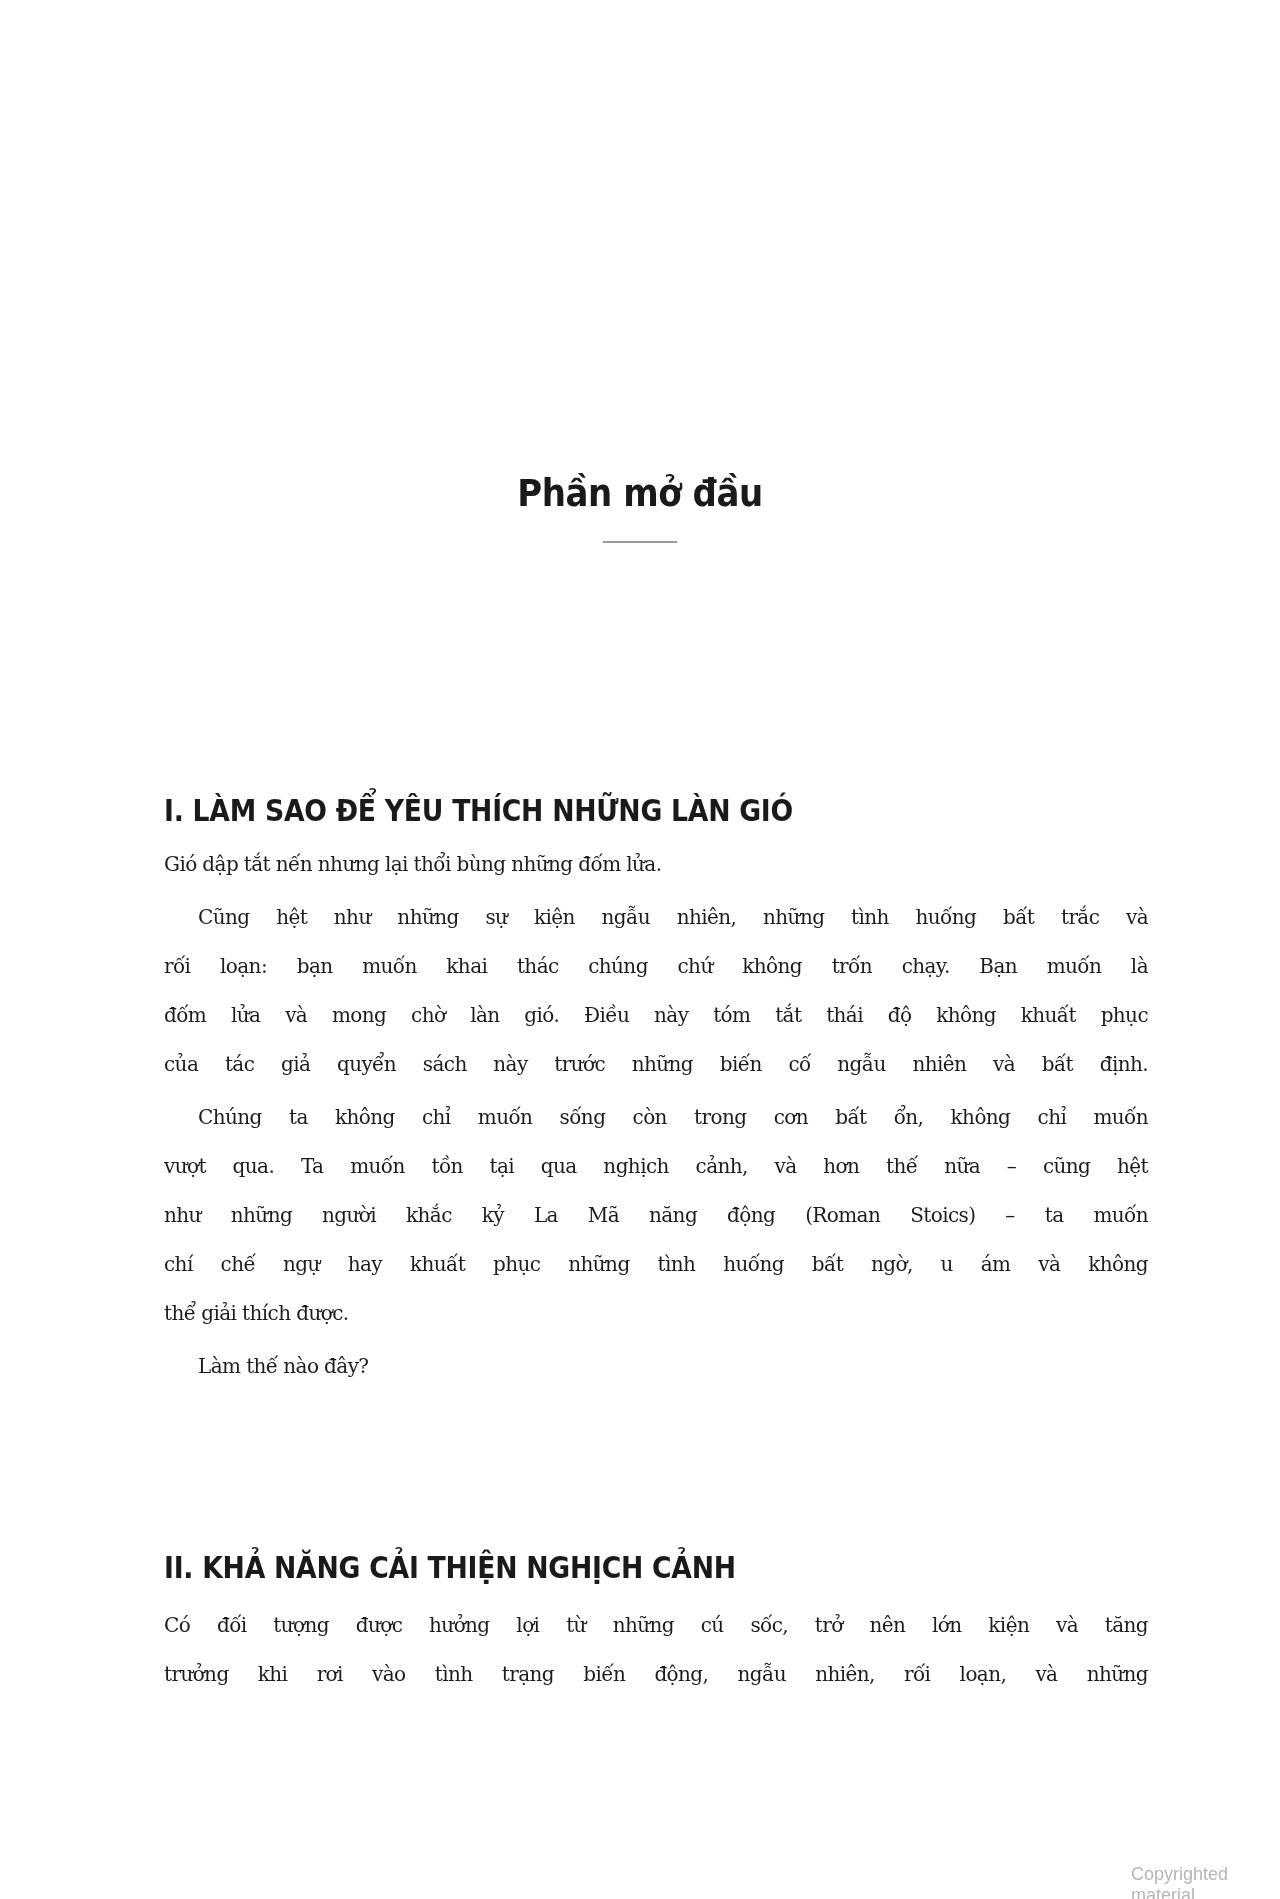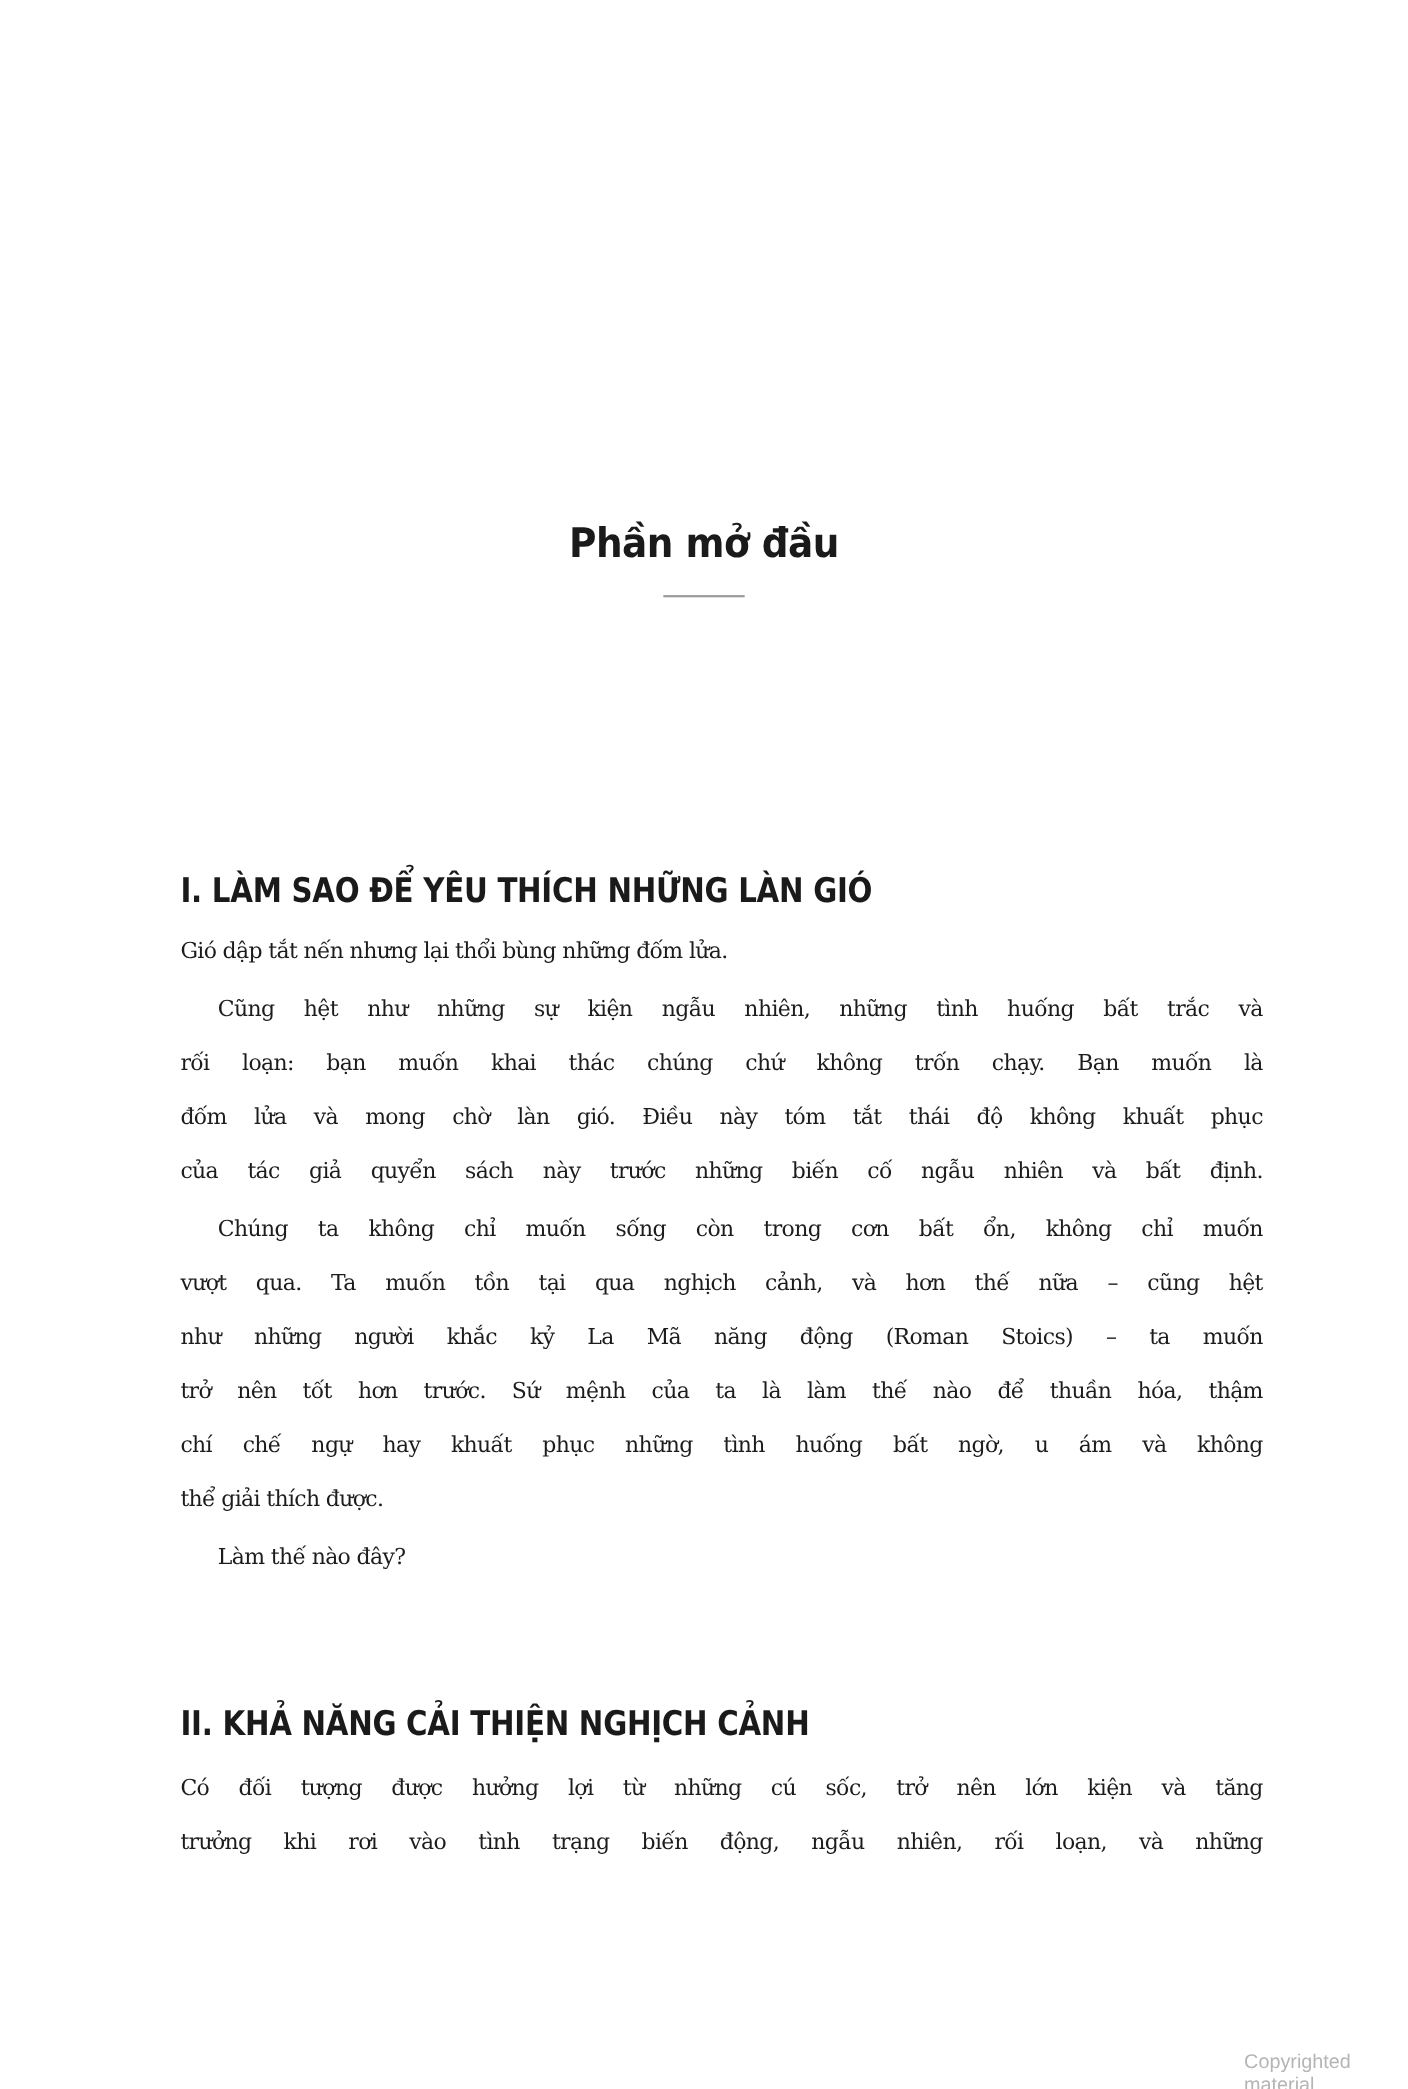--- a/index.html
+++ b/index.html
@@ -51,21 +51,20 @@
       <span class="line">Cũng hệt như những sự kiện ngẫu nhiên, những tình huống bất trắc và</span>
       <span class="line" style="text-indent:0">rối loạn: bạn muốn khai thác chúng chứ không trốn chạy. Bạn muốn là</span>
       <span class="line" style="text-indent:0">đốm lửa và mong chờ làn gió. Điều này tóm tắt thái độ không khuất phục</span>
       <span class="line" style="text-indent:0">của tác giả quyển sách này trước những biến cố ngẫu nhiên và bất định.</span>
     </p>
 
     <p class="para indent">
       <span class="line">Chúng ta không chỉ muốn sống còn trong cơn bất ổn, không chỉ muốn</span>
       <span class="line" style="text-indent:0">vượt qua. Ta muốn tồn tại qua nghịch cảnh, và hơn thế nữa – cũng hệt</span>
       <span class="line" style="text-indent:0">như những người khắc kỷ La Mã năng động (Roman Stoics) – ta muốn</span>
-      <span class="line" style="text-indent:0">trở nên tốt hơn trước. Sứ mệnh của ta là làm thế nào để thuần hóa, thậm</span>
       <span class="line" style="text-indent:0">chí chế ngự hay khuất phục những tình huống bất ngờ, u ám và không</span>
       <span class="line last" style="text-indent:0">thể giải thích được.</span>
     </p>
 
     <p class="para indent">
       <span class="line last">Làm thế nào đây?</span>
     </p>
   </div>
 
   <div class="content" style="top:1547px;">

